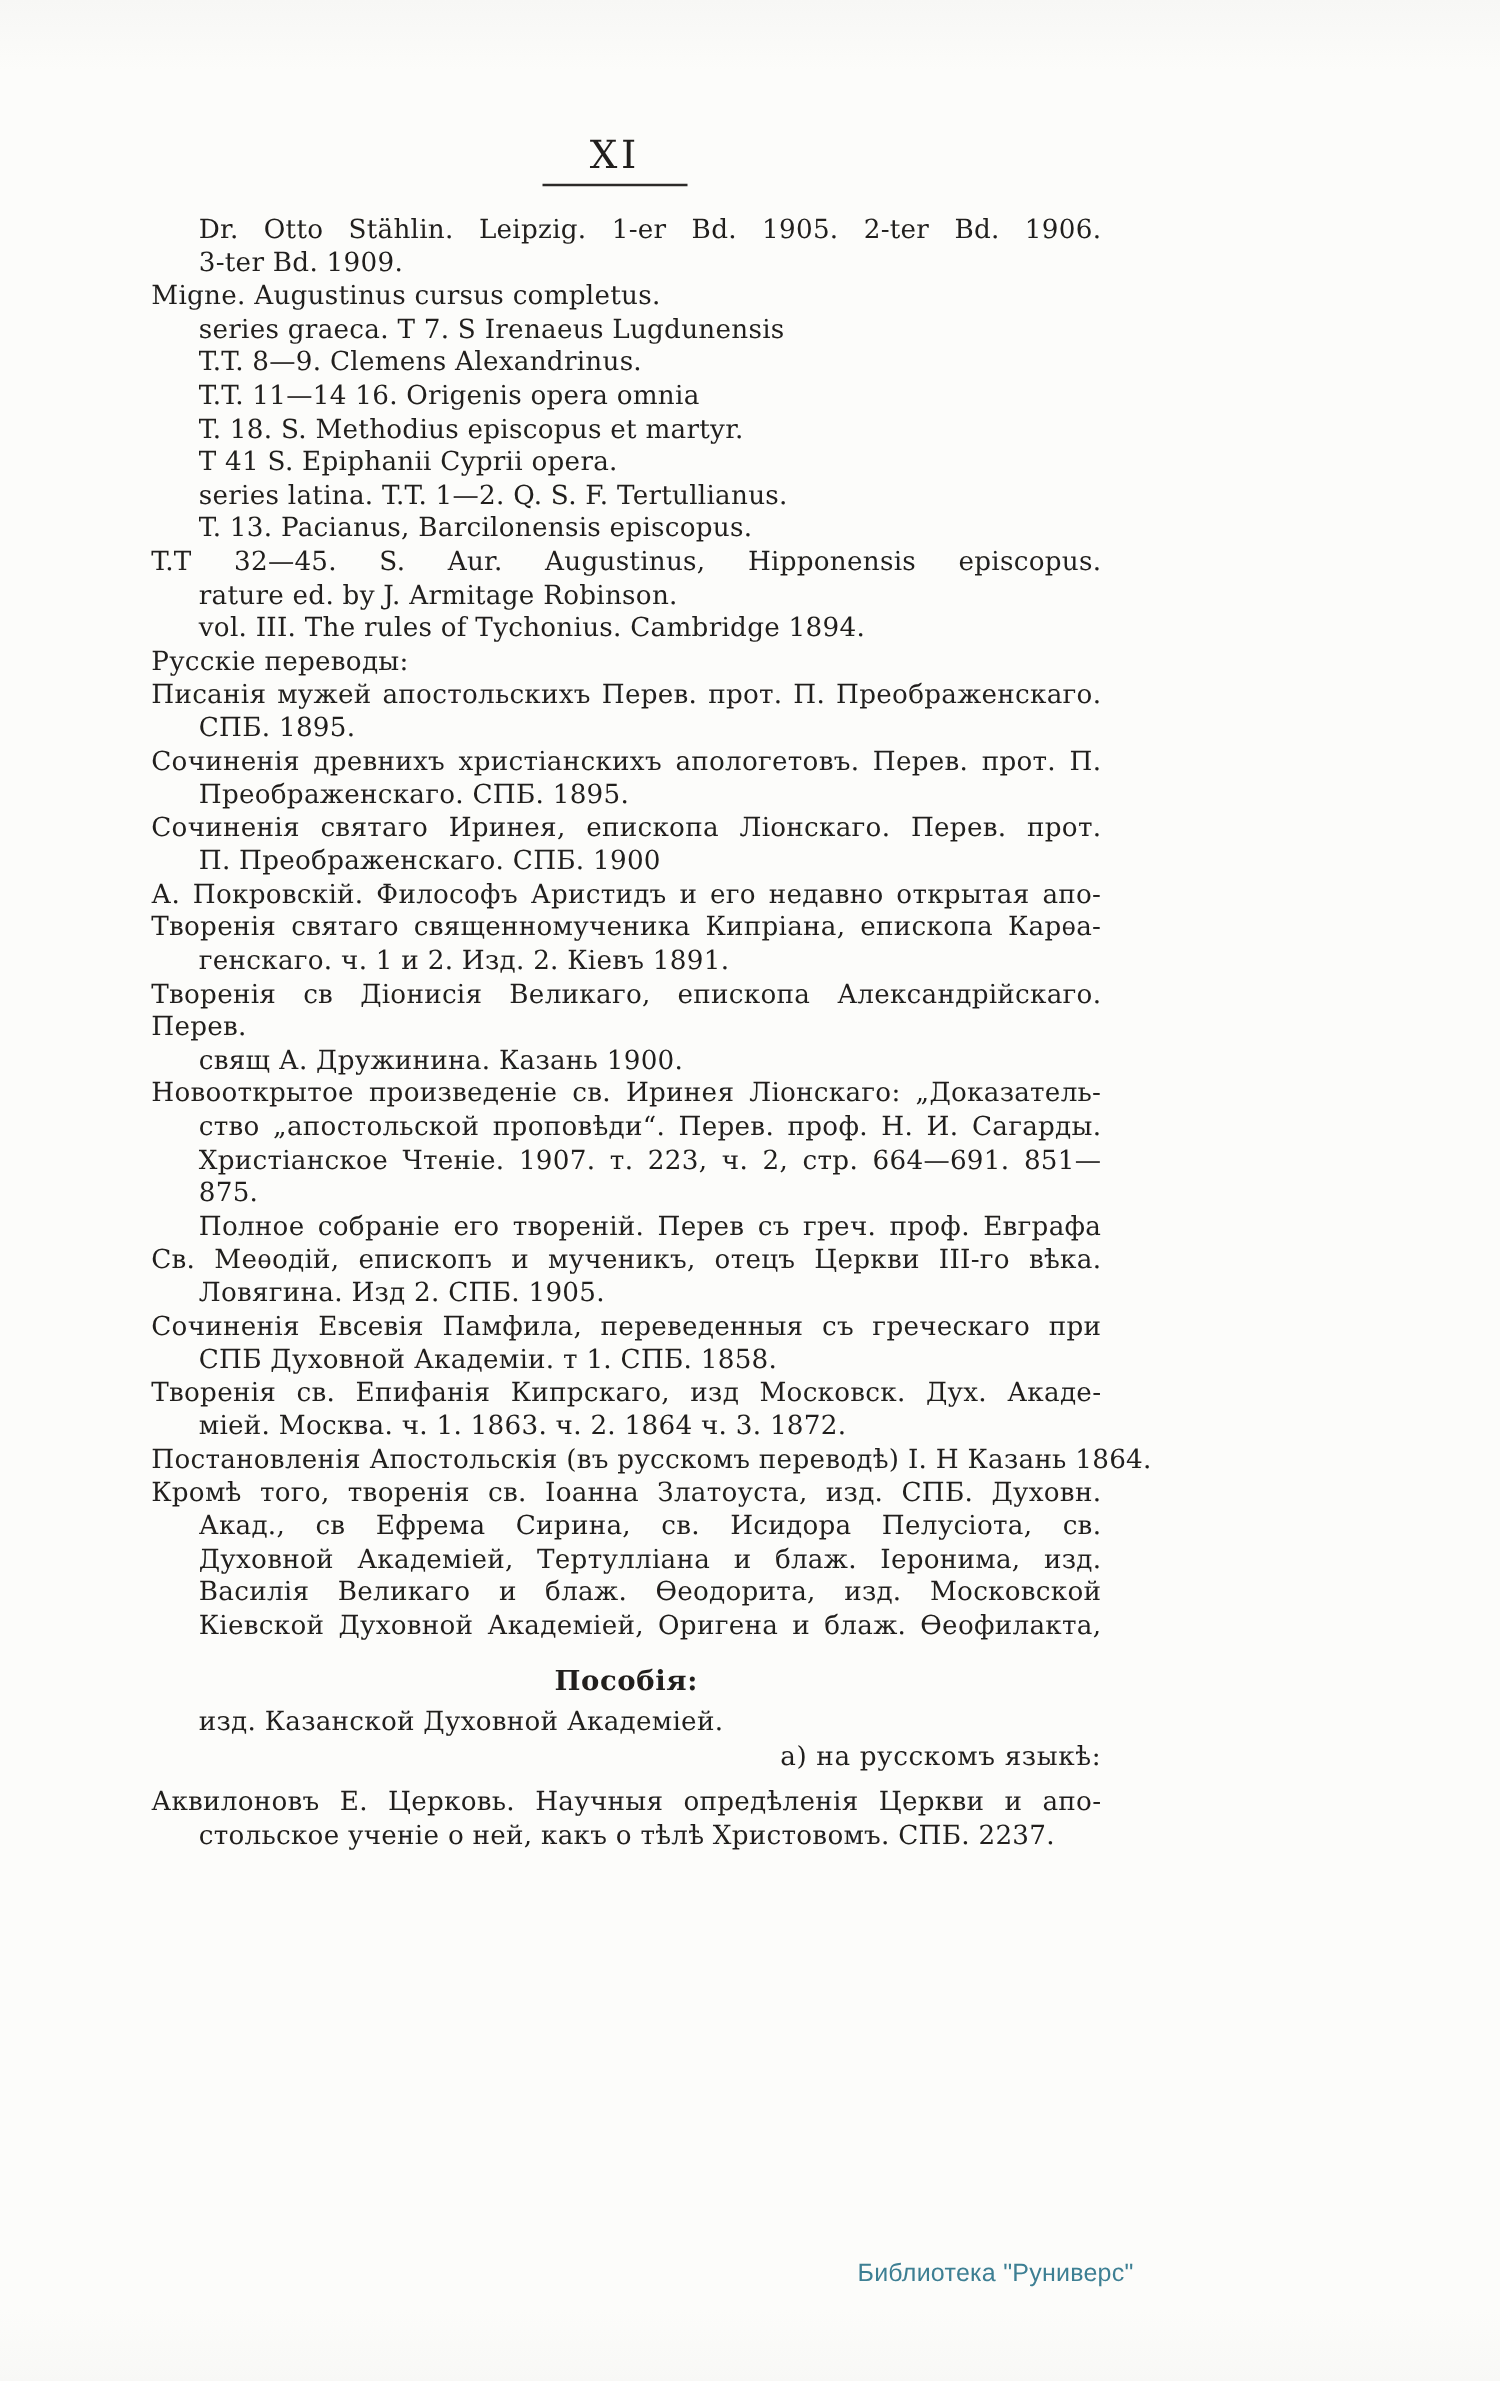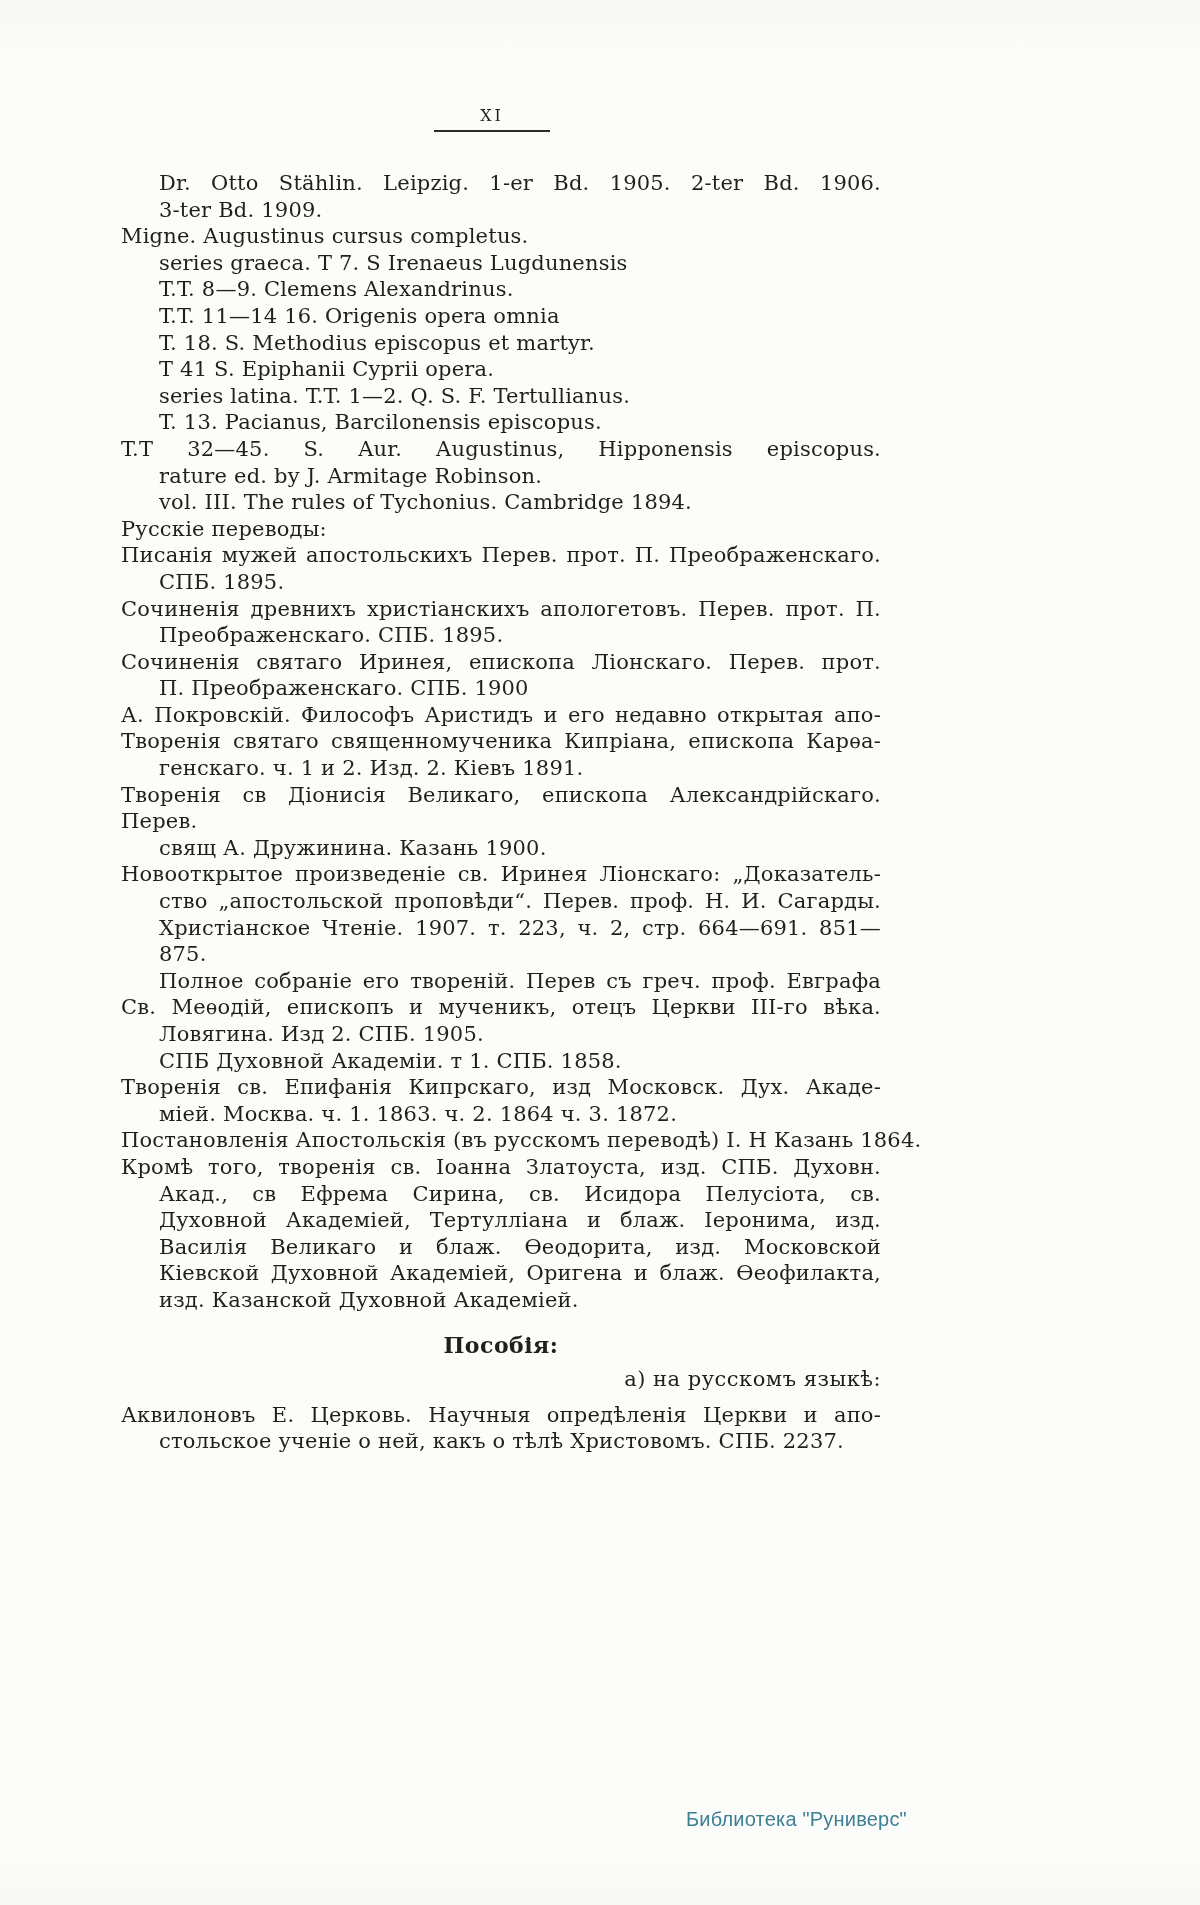--- a/index.html
+++ b/index.html
@@ -15,21 +15,21 @@
     position: absolute;
     inset: 0;
     background: linear-gradient(180deg, #f7f7f5 0%, #fcfcfa 3%, #fcfcfa 97%, #f8f8f6 100%);
   }
   .page-number {
     position: absolute;
     top: 106px;
     left: 434px;
     width: 116px;
     text-align: center;
-    font-size: 16px;
+    font-size: 31px;
     letter-spacing: 3px;
     padding-bottom: 5px;
     border-bottom: 2px solid #2c2a28;
   }
   .page-body {
     position: absolute;
     top: 170px;
     left: 121px;
     width: 760px;
     font-size: 21px;
@@ -103,30 +103,31 @@
       <div class="ln flush j">Творенія святаго священномученика Кипріана, епископа Карѳа-</div>
       <div class="ln cont">генскаго. ч. 1 и 2. Изд. 2. Кіевъ 1891.</div>
       <div class="ln flush j">Творенія св Діонисія Великаго, епископа Александрійскаго. Перев.</div>
       <div class="ln cont">свящ А. Дружинина. Казань 1900.</div>
       <div class="ln flush j">Новооткрытое произведеніе св. Иринея Ліонскаго: „Доказатель-</div>
       <div class="ln cont j">ство „апостольской проповѣди“. Перев. проф. Н. И. Сагарды.</div>
       <div class="ln cont j">Христіанское Чтеніе. 1907. т. 223, ч. 2, стр. 664—691. 851—875.</div>
       <div class="ln cont j">Полное собраніе его твореній. Перев съ греч. проф. Евграфа</div>
       <div class="ln flush j">Св. Меѳодій, епископъ и мученикъ, отецъ Церкви III-го вѣка.</div>
       <div class="ln cont">Ловягина. Изд 2. СПБ. 1905.</div>
+      <div class="ln flush j">Сочиненія Евсевія Памфила, переведенныя съ греческаго при</div>
       <div class="ln cont">СПБ Духовной Академіи. т 1. СПБ. 1858.</div>
       <div class="ln flush j">Творенія св. Епифанія Кипрскаго, изд Московск. Дух. Акаде-</div>
       <div class="ln cont">міей. Москва. ч. 1. 1863. ч. 2. 1864 ч. 3. 1872.</div>
       <div class="ln flush">Постановленія Апостольскія (въ русскомъ переводѣ) I. Н Казань 1864.</div>
       <div class="ln flush j">Кромѣ того, творенія св. Іоанна Златоуста, изд. СПБ. Духовн.</div>
       <div class="ln cont j">Акад., св Ефрема Сирина, св. Исидора Пелусіота, св.</div>
       <div class="ln cont j">Духовной Академіей, Тертулліана и блаж. Іеронима, изд.</div>
       <div class="ln cont j">Василія Великаго и блаж. Ѳеодорита, изд. Московской</div>
       <div class="ln cont j">Кіевской Духовной Академіей, Оригена и блаж. Ѳеофилакта,</div>
+      <div class="ln heading">Пособія:</div>
       <div class="ln cont">изд. Казанской Духовной Академіей.</div>
-      <div class="ln heading">Пособія:</div>
       <div class="ln subheading">а) на русскомъ языкѣ:</div>
       <div class="ln flush j">Аквилоновъ Е. Церковь. Научныя опредѣленія Церкви и апо-</div>
       <div class="ln cont">стольское ученіе о ней, какъ о тѣлѣ Христовомъ. СПБ. 2237.</div>
     </div>
 
   <div class="watermark">Библиотека "Руниверс"</div>
 </div>
 
 </body></html>

